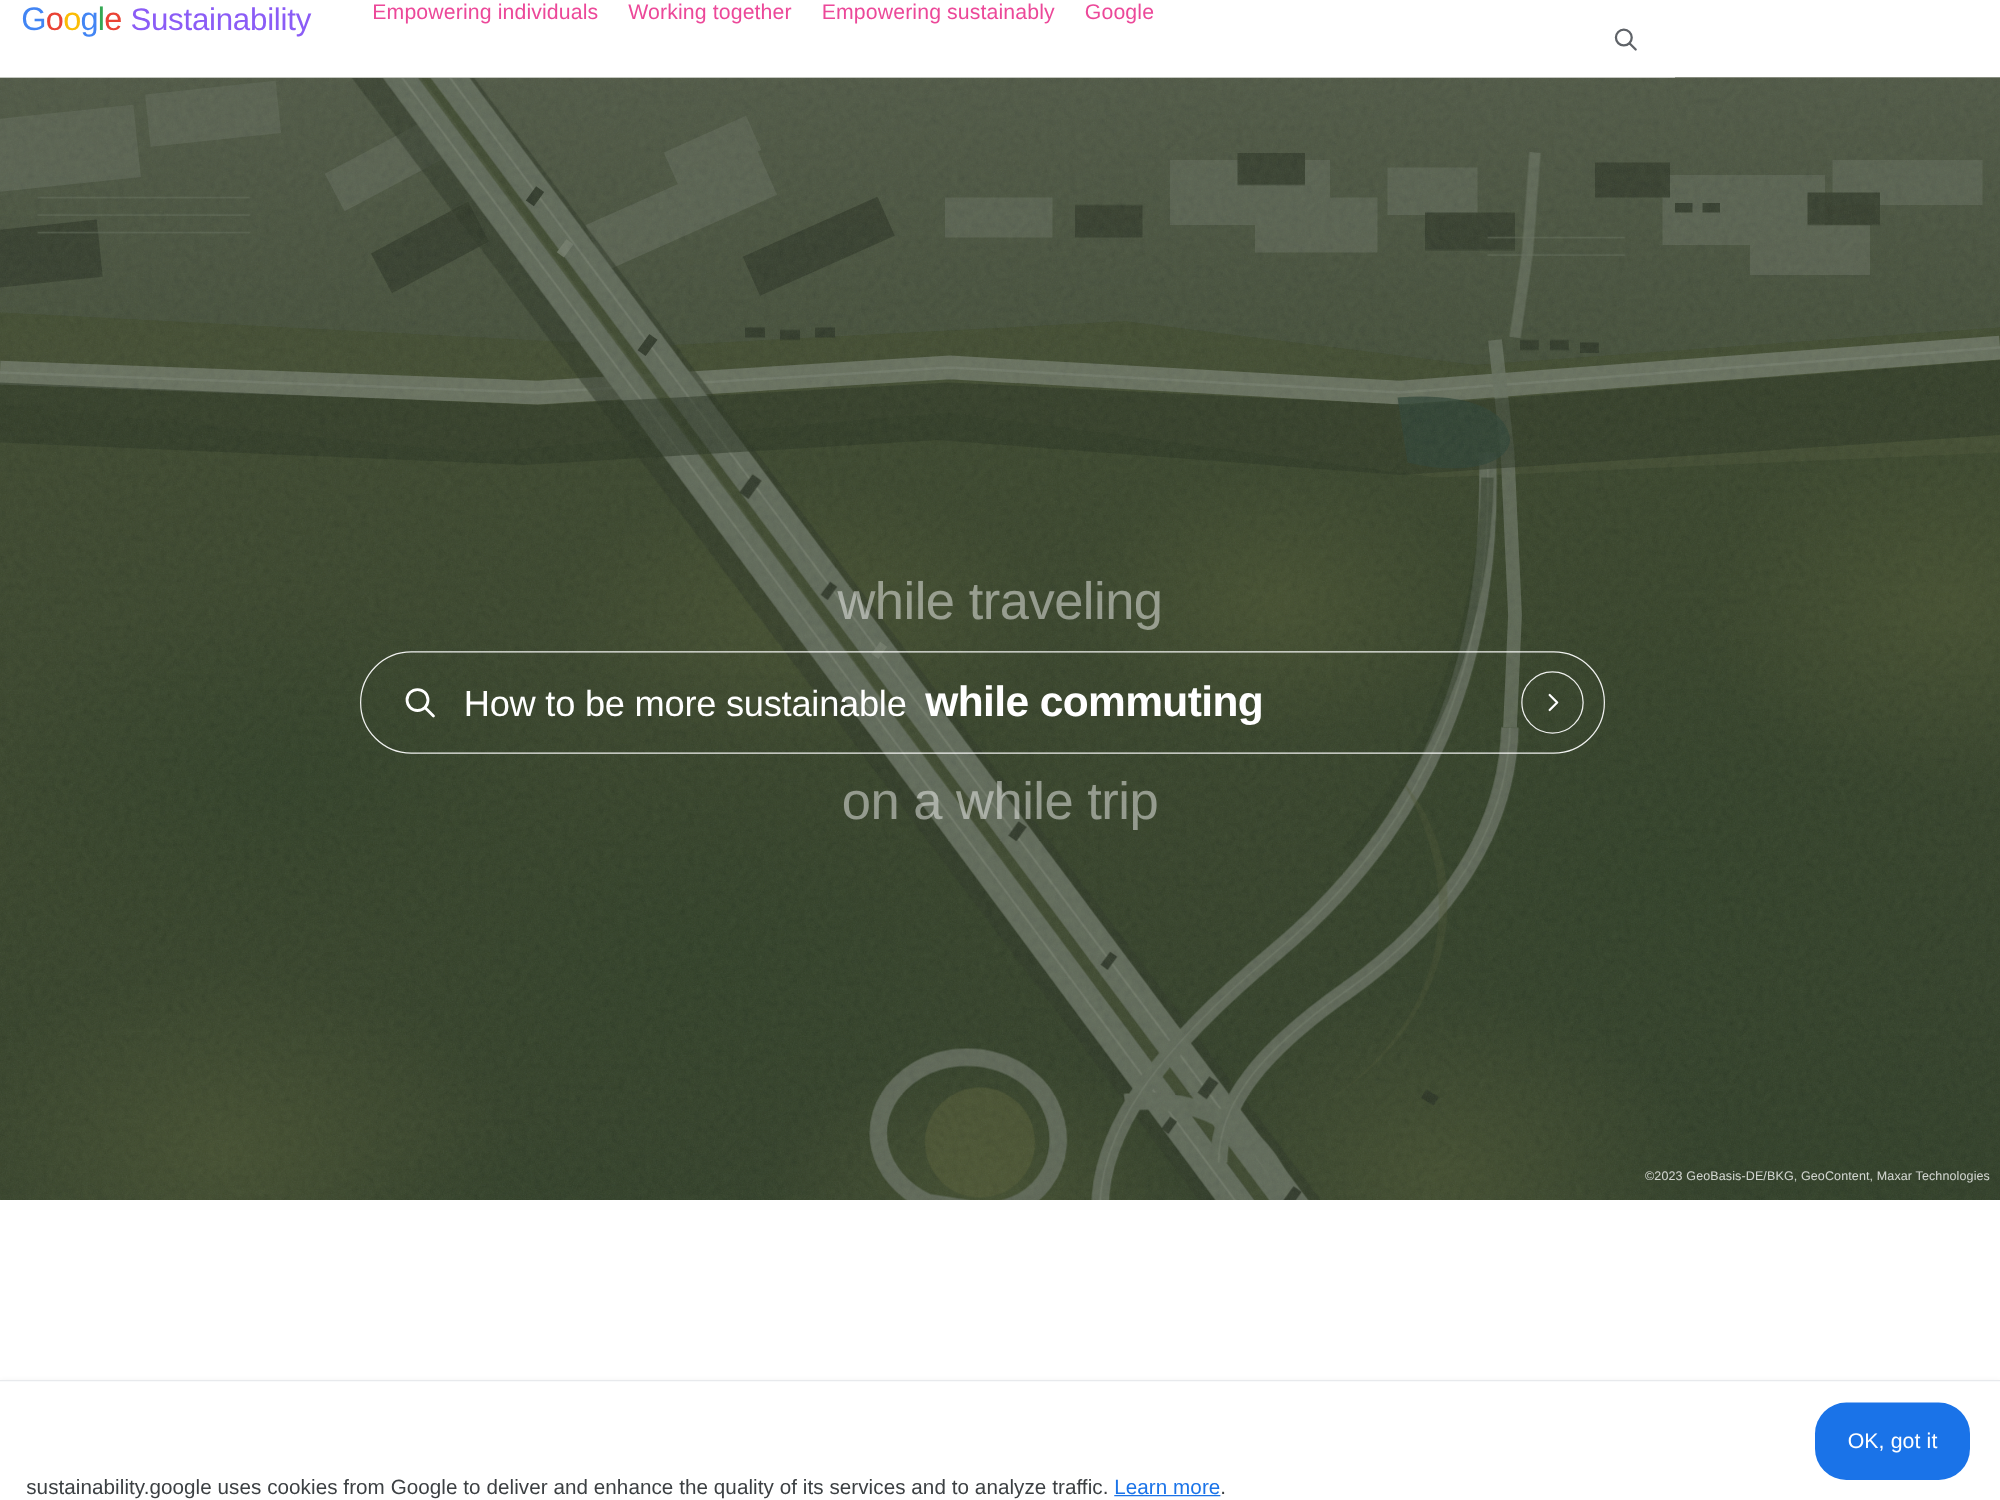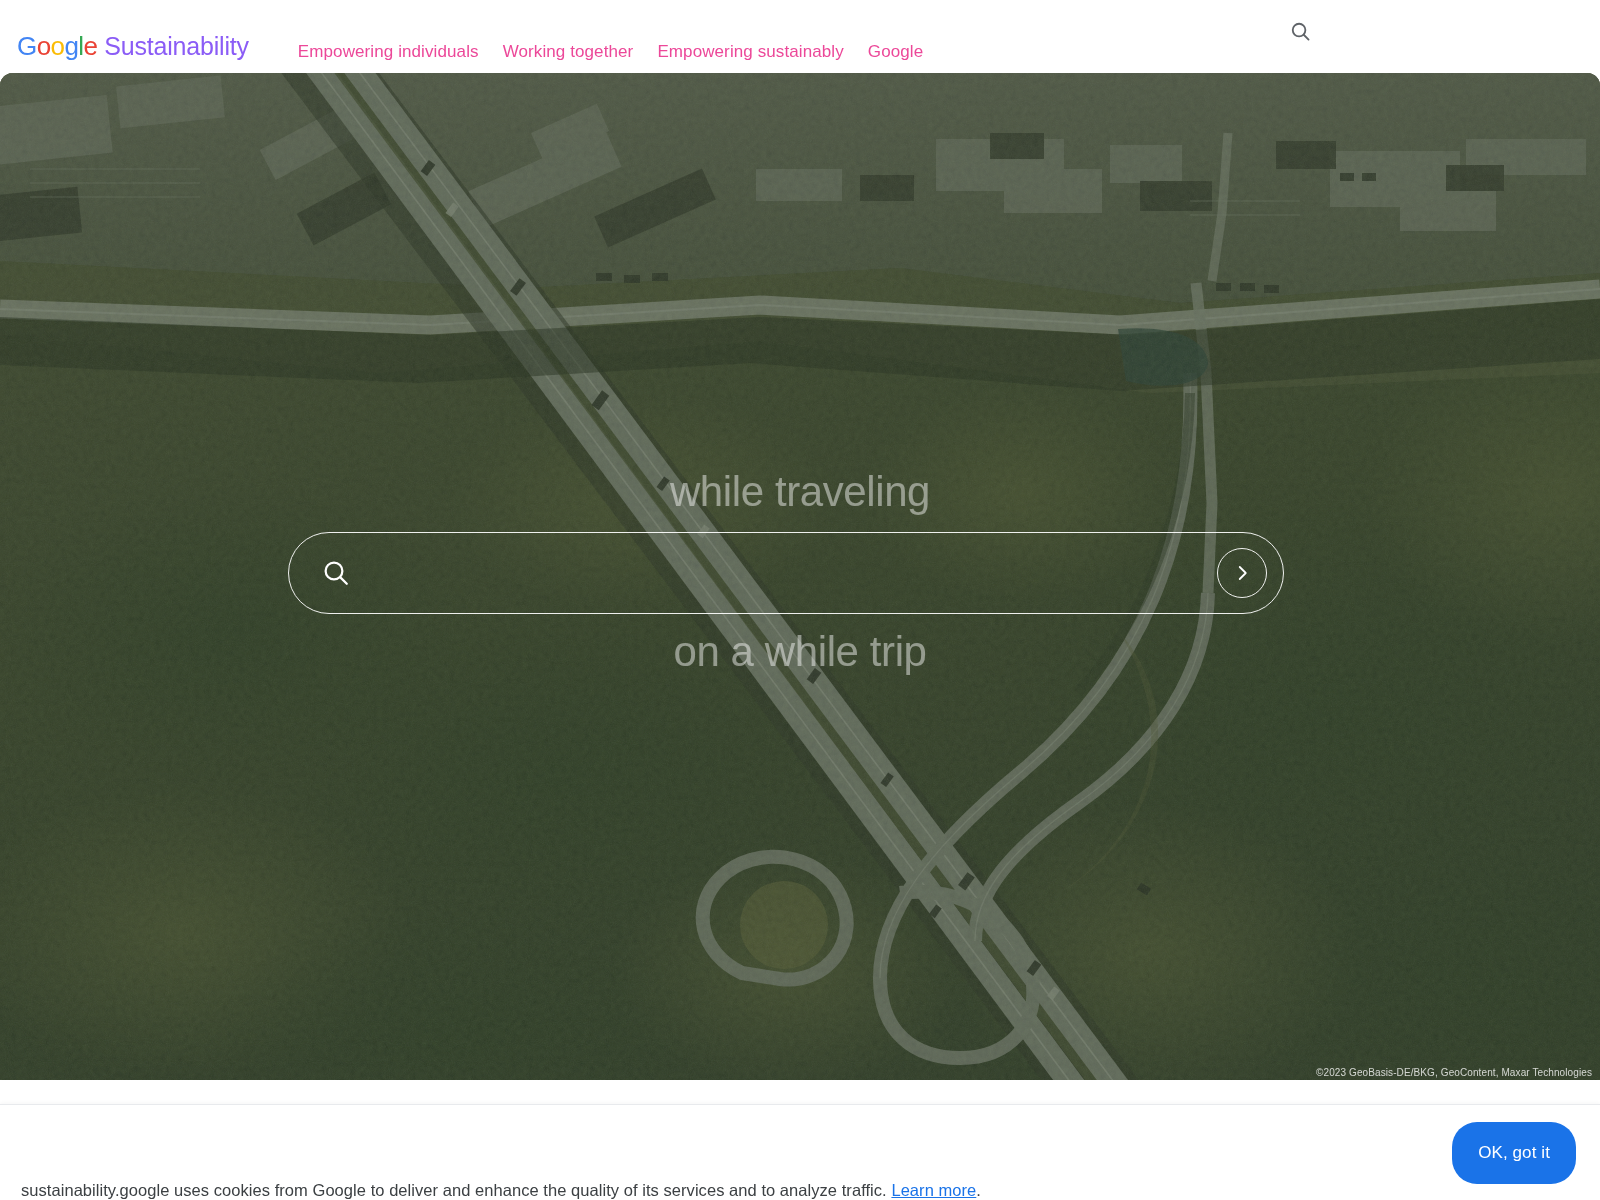--- a/index.html
+++ b/index.html
@@ -6,21 +6,21 @@
   html,body { width:1600px; height:1200px; overflow:hidden; }
   body {
     font-family:"Liberation Sans", sans-serif;
     background:#ffffff;
     -webkit-font-smoothing:antialiased;
   }
 
   
   .header {
     position:absolute; top:0; left:0; width:1340px; height:62px;
-    background:#ffffff; display:flex; align-items:flex-end;
+    background:#ffffff; display:flex; align-items:flex-start;
     z-index:50;
   }
   .brand { display:flex; align-items:baseline; margin-left:17px; }
   .glogo { font-size:26px; letter-spacing:-0.6px; font-family:"Liberation Sans",sans-serif; }
   .glogo span { font-weight:400; }
   .prodname {
     font-size:25px; color:#8b5cf6; font-weight:400; margin-left:7px;
     letter-spacing:-0.2px;
   }
   .nav { display:flex; align-items:center; margin-left:49px; gap:0px; }
@@ -30,22 +30,22 @@
   }
   .nav a:first-child { padding-left:0; }
   .header-search {
     position:absolute; right:22px; top:50%; transform:translateY(-50%);
     width:36px; height:36px; display:flex; align-items:center; justify-content:center;
     cursor:pointer;
   }
 
   
   .hero {
-    position:absolute; top:73px; left:0; width:1600px; height:1018px;
-    overflow:hidden; background:#26301f;border-radius:13px;
+    position:absolute; top:62px; left:0; width:1600px; height:898px;
+    overflow:hidden; background:#26301f;
   }
   .hero-map { position:absolute; inset:0; }
   .hero-shade {
     position:absolute; inset:0;
     background:rgba(22,30,18,0.42);
     pointer-events:none;
   }
 
   
   .phrase {
@@ -328,20 +328,24 @@
 
   <div class="phrase above">while traveling</div>
 
   <div class="searchbar">
     <span class="sb-icon">
       <svg width="30" height="30" viewBox="0 0 24 24">
         <circle cx="10.4" cy="10.4" r="6.7" fill="none" stroke="#ffffff" stroke-width="1.8"></circle>
         <line x1="15.3" y1="15.3" x2="20.6" y2="20.6" stroke="#ffffff" stroke-width="1.8" stroke-linecap="round"></line>
       </svg>
     </span>
+    <span class="sb-text">
+      <span class="sb-prefix">How to be more sustainable</span>
+      <span class="sb-highlight">while commuting</span>
+    </span>
     <span class="sb-go">
       <svg width="18" height="18" viewBox="0 0 24 24">
         <polyline points="9,4 17,12 9,20" fill="none" stroke="#ffffff" stroke-width="2.4" stroke-linecap="round" stroke-linejoin="round"></polyline>
       </svg>
     </span>
   </div>
 
   <div class="phrase below">on a while trip</div>
 
   <div class="attribution">©2023 GeoBasis-DE/BKG, GeoContent, Maxar Technologies</div>

